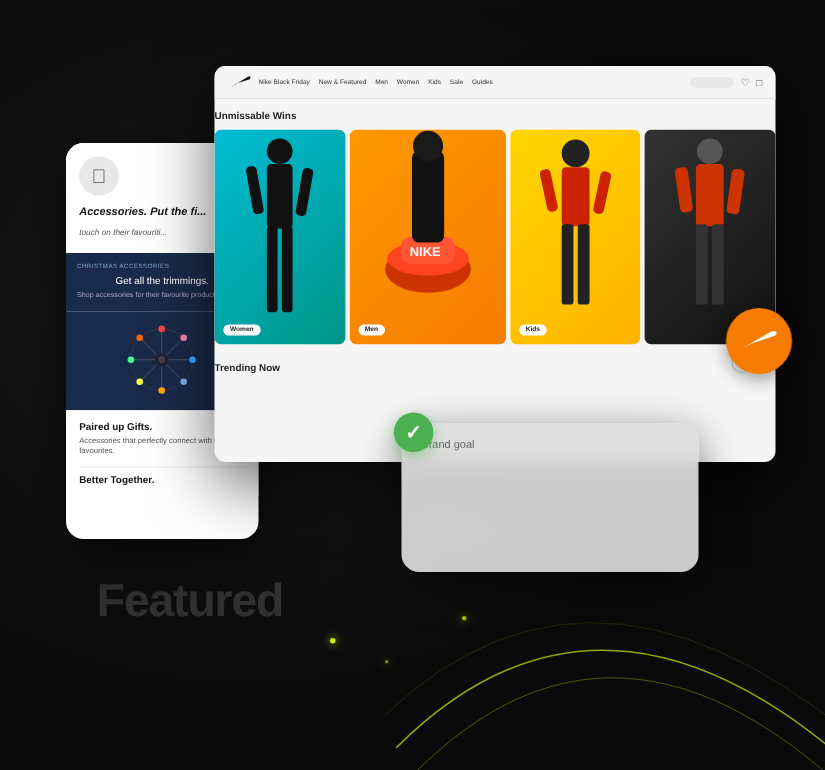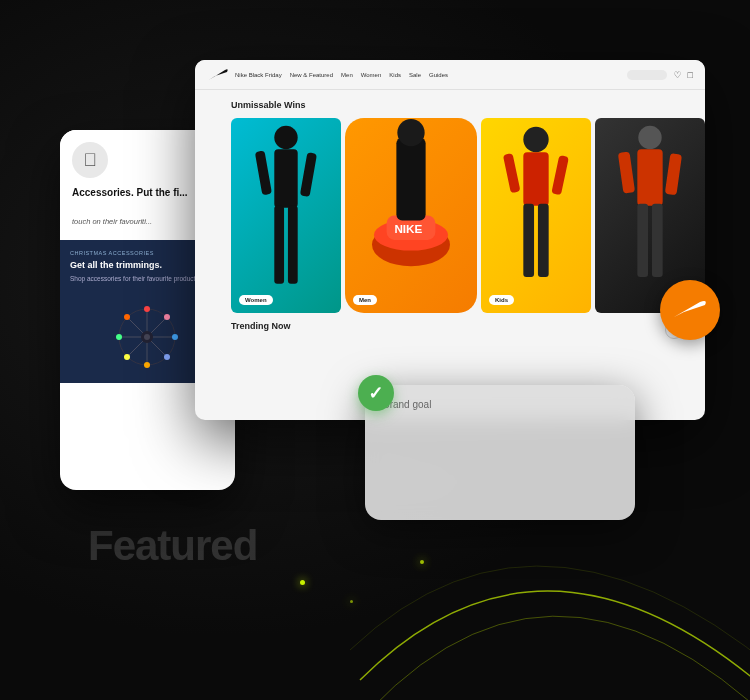--- a/index.html
+++ b/index.html
@@ -81,21 +81,20 @@
     .nike-search-bar {
       background: #e8e8e8;
       border-radius: 8px;
       height: 10px;
       width: 40px;
       font-size: 5px;
     }
 
     .nike-content {
       padding: 10px 0;
-      margin-left: 36px;
     }
 
     .nike-section-title {
       font-size: 9px;
       font-weight: 600;
       color: #222;
       margin-bottom: 8px;
     }
 
     .nike-grid {
@@ -122,33 +121,32 @@
       font-weight: 600;
       color: #222;
     }
 
     
     .grid-teal {
       background: linear-gradient(135deg, #00bcd4 0%, #009688 100%);
     }
     .grid-orange {
       background: linear-gradient(135deg, #ff9800 0%, #f57c00 100%);
-      border-radius: 19px;
     }
     .grid-yellow {
       background: linear-gradient(135deg, #ffd600 0%, #ffb300 100%);
     }
     .grid-dark {
       background: linear-gradient(135deg, #333 0%, #111 100%);
     }
 
     .trending-bar {
       margin-top: 8px;
       display: flex;
-      align-items: flex-start;
+      align-items: flex-end;
       justify-content: space-between;
     }
 
     .trending-title {
       font-size: 9px;
       font-weight: 600;
       color: #222;
     }
 
     .trending-arrows {
@@ -202,21 +200,22 @@
     .apple-logo-icon {
       font-size: 18px;
       color: #555;
     }
 
     .apple-headline {
       font-size: 10px;
       font-weight: 700;
       color: #111;
       line-height: 1.3;
-      margin-bottom: 18px;
+      margin-bottom: 8px;
+      font-style: italic;
     }
 
     .apple-headline span {
       font-weight: 700;
       color: #111;
     }
 
     .apple-subtext {
       font-size: 7.5px;
       color: #555;
@@ -233,23 +232,24 @@
     .apple-dark-label {
       font-size: 5.5px;
       color: #88aacc;
       text-transform: uppercase;
       letter-spacing: 0.5px;
       margin-bottom: 4px;
     }
 
     .apple-dark-title {
       font-size: 9px;
-      font-weight: 700;
+      font-weight: 400;
       color: white;
       margin-bottom: 4px;
+      text-align: center;
     }
 
     .apple-dark-desc {
       font-size: 6.5px;
       color: #aac;
       line-height: 1.4;
     }
 
     .apple-ornament-area {
       background: #1a2a4a;
@@ -530,20 +530,25 @@
       <circle cx="52" cy="12" r="3" fill="#ff88aa"></circle>
       <circle cx="52" cy="52" r="3" fill="#88aaff"></circle>
       <circle cx="12" cy="52" r="3" fill="#ffff44"></circle>
       <circle cx="12" cy="12" r="3" fill="#ff6600"></circle>
 
       <circle cx="32" cy="32" r="6" fill="#223"></circle>
       <circle cx="32" cy="32" r="3" fill="#445"></circle>
     </svg>
   </div>
 
+  <div class="apple-bottom">
+    <div class="apple-bottom-title">Paired up Gifts.</div>
+    <div class="apple-bottom-text">Accessories that perfectly connect with their favourites.</div>
+    <div class="apple-better">Better Together.</div>
+  </div>
 </div>
 
 <div class="check-bubble">
   <span class="check-icon">✓</span>
 </div>
 
 <div class="brand-card">
   <div class="brand-goal-label">Brand goal</div>
 </div>
 

